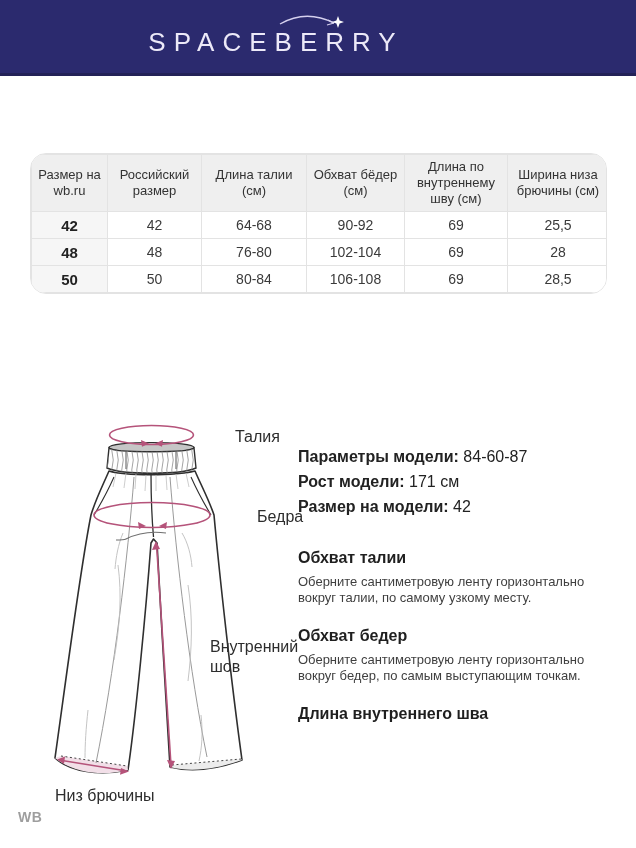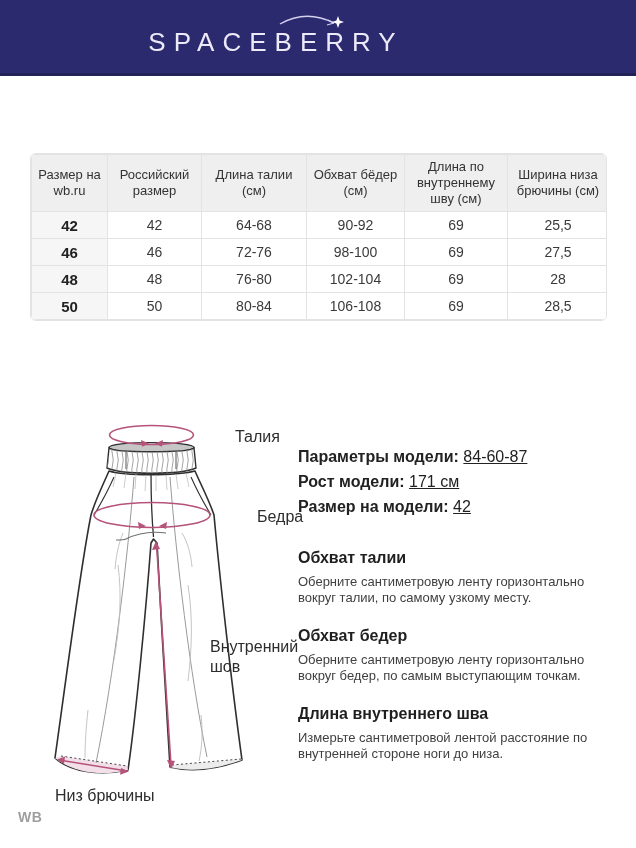--- a/index.html
+++ b/index.html
@@ -16,21 +16,21 @@
     background:#2b2a6e;border-bottom:3px solid #232257;
   }
   .logo-text{
     position:absolute;left:0;top:27px;width:552px;text-align:center;
     font-size:26px;letter-spacing:8px;font-weight:400;color:#ece9f8;
   }
   .comet{position:absolute;left:276px;top:10px;width:74px;height:28px;}
   
   .size-table-wrap{
     position:absolute;left:30px;top:153px;width:577px;
-    border-radius:6px;overflow:hidden;border:1px solid #e3e3e3;
+    border-radius:16px;overflow:hidden;border:1px solid #e3e3e3;
     box-sizing:border-box;
   }
   table.size-table{
     border-collapse:collapse;table-layout:fixed;width:100%;
   }
   .size-table th,.size-table td{
     border:1px solid #e3e3e3;text-align:center;vertical-align:middle;
     padding:2px 5px;box-sizing:border-box;
   }
   .size-table thead th{
@@ -49,21 +49,21 @@
     position:absolute;font-size:16px;font-weight:500;color:#2d2d2d;line-height:20px;
   }
   .label-waist{left:235px;top:427px;}
   .label-hips{left:257px;top:507px;}
   .label-inseam{left:210px;top:637px;width:110px;}
   .label-hem{left:47px;top:786px;margin-left:8px;}
   
   .model-block{position:absolute;left:298px;top:444px;width:330px;}
   .model-line{font-size:16px;line-height:25px;color:#222;}
   .model-line .lbl{font-weight:700;}
-  .model-line .val{font-weight:400;text-decoration:underline;}
+  .model-line .val{font-weight:400;}
   .guides{position:absolute;left:298px;top:548px;width:322px;}
   .guide{margin-bottom:21px;}
   .guide-title{font-size:16px;font-weight:700;color:#1f1f1f;line-height:19px;}
   .guide-text{margin-top:7px;font-size:13px;line-height:15.5px;color:#3f3f3f;}
   
   .wb-watermark{
     position:absolute;left:18px;top:809px;font-size:14px;font-weight:700;
     color:#9e9e9e;letter-spacing:0.5px;
   }
 </style>
@@ -102,28 +102,20 @@
     <tbody>
       <tr>
         <td class="first-col">42</td>
         <td>42</td>
         <td>64-68</td>
         <td>90-92</td>
         <td>69</td>
         <td>25,5</td>
       </tr>
       <tr>
-        <td class="first-col">46</td>
-        <td>46</td>
-        <td>72-76</td>
-        <td>98-100</td>
-        <td>69</td>
-        <td>27,5</td>
-      </tr>
-      <tr>
         <td class="first-col">48</td>
         <td>48</td>
         <td>76-80</td>
         <td>102-104</td>
         <td>69</td>
         <td>28</td>
       </tr>
       <tr>
         <td class="first-col">50</td>
         <td>50</td>
@@ -225,17 +217,16 @@
   <div class="guide">
     <div class="guide-title">Обхват талии</div>
     <div class="guide-text">Оберните сантиметровую ленту горизонтально вокруг талии, по самому узкому месту.</div>
   </div>
   <div class="guide">
     <div class="guide-title">Обхват бедер</div>
     <div class="guide-text">Оберните сантиметровую ленту горизонтально вокруг бедер, по самым выступающим точкам.</div>
   </div>
   <div class="guide">
     <div class="guide-title">Длина внутреннего шва</div>
-    <div class="guide-text">Измерьте сантиметровой лентой расстояние по внутренней стороне ноги до низа.</div>
   </div>
 </div>
 
 <div class="wb-watermark">WB</div>
 
 </body></html>

